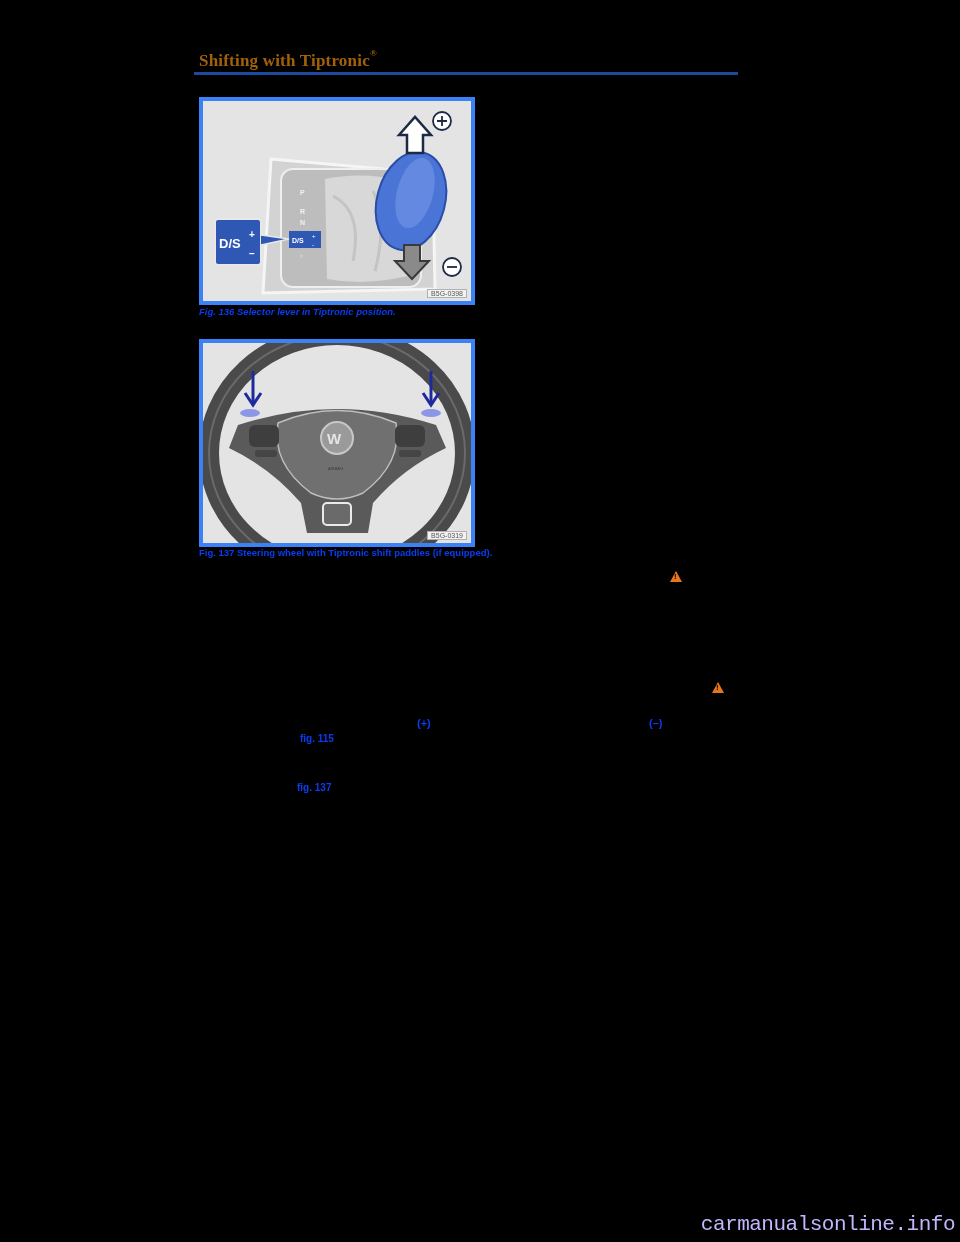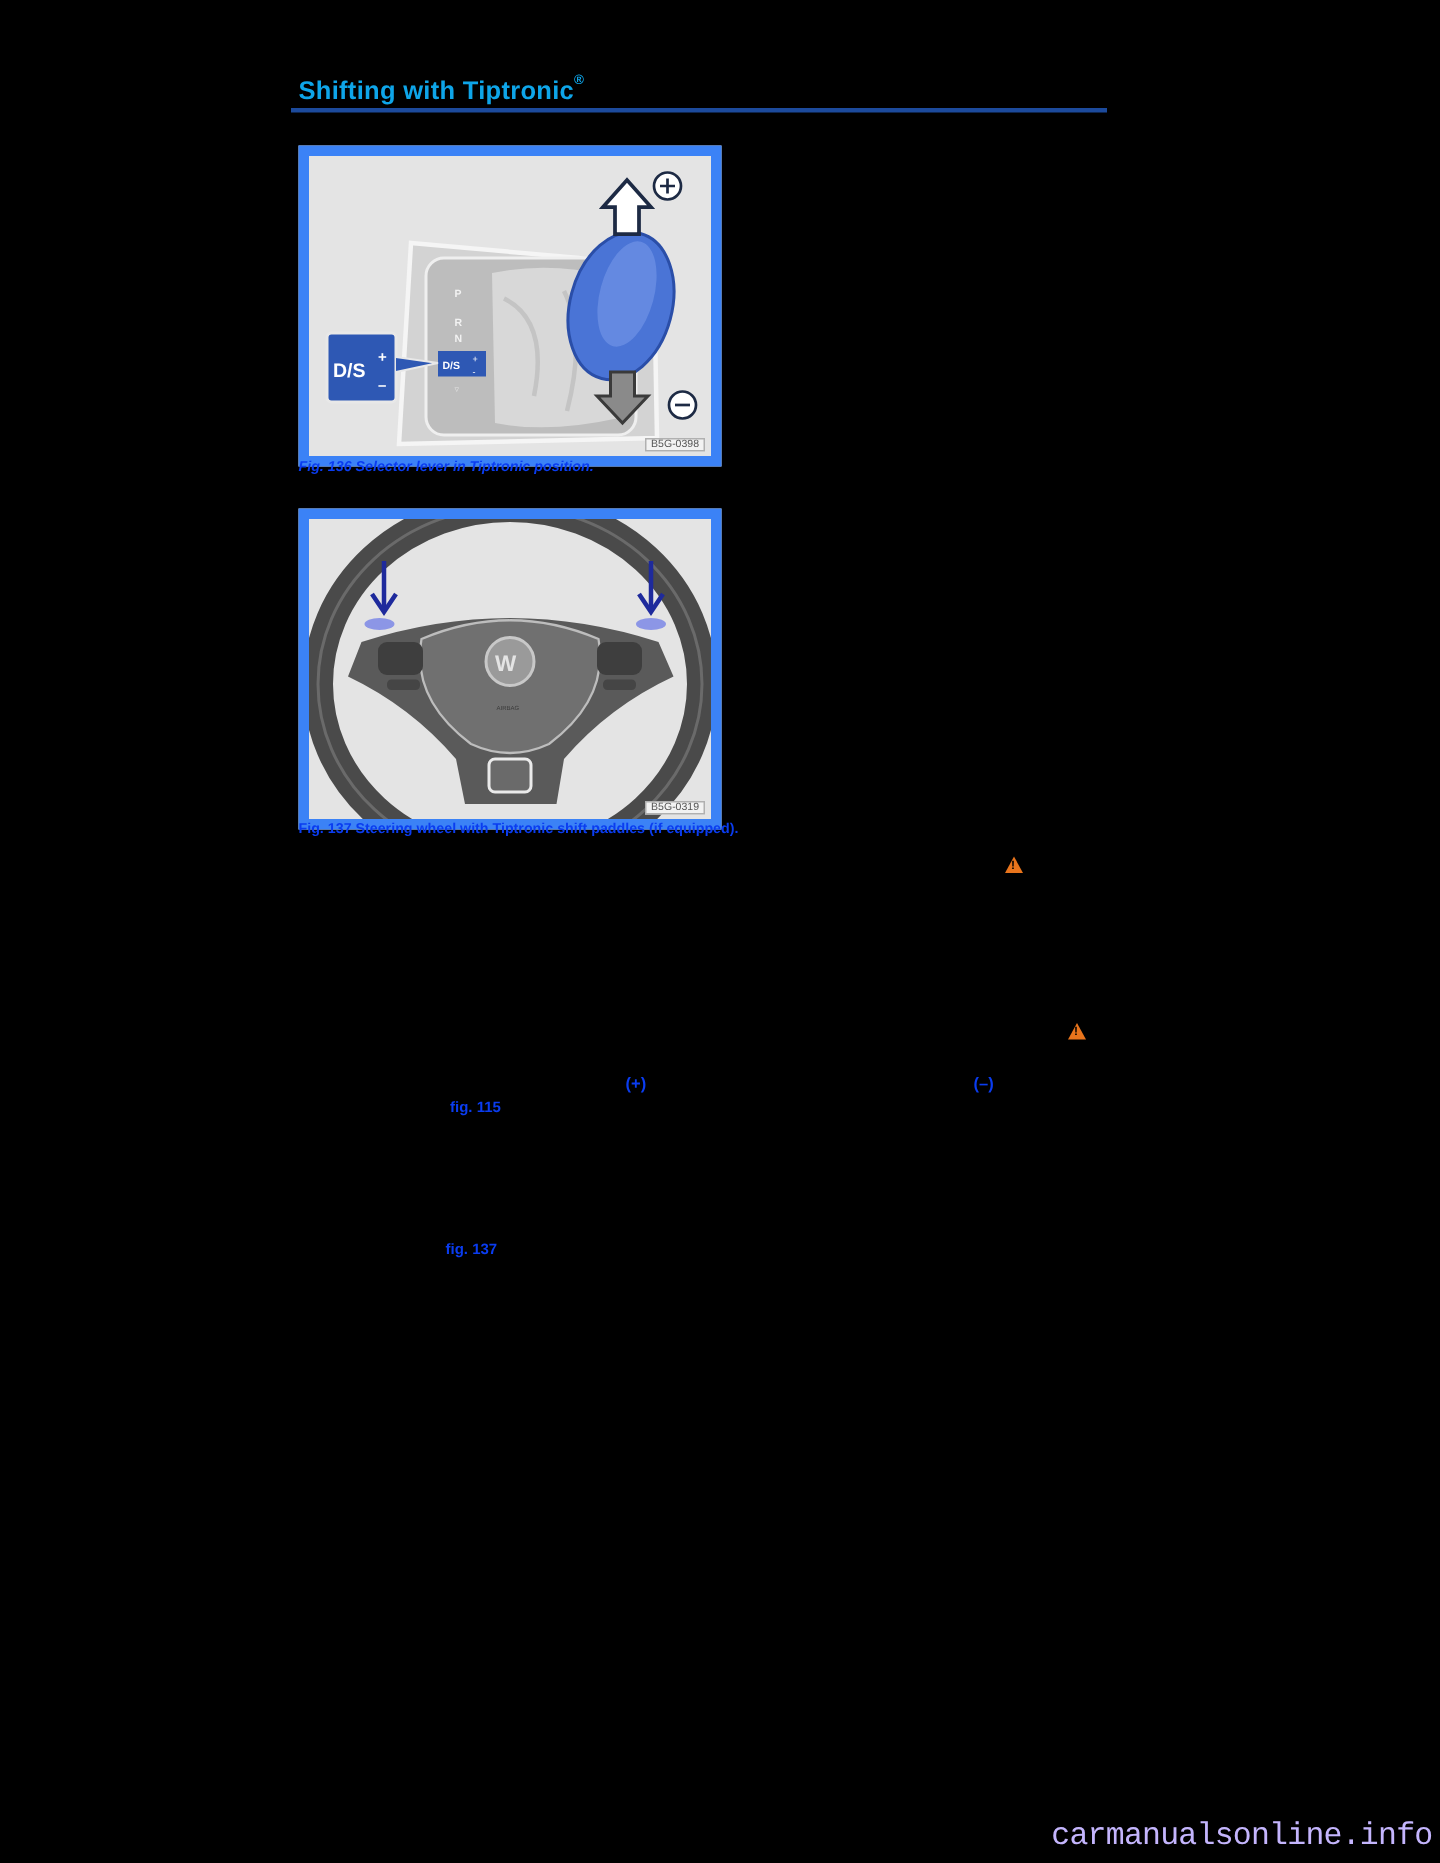--- a/index.html
+++ b/index.html
@@ -3,31 +3,31 @@
 <meta charset="utf-8">
 <style>
   html, body { margin: 0; padding: 0; }
   body {
     width: 960px; height: 1242px; background: #000000;
     position: relative; overflow: hidden;
     font-family: "Liberation Sans", sans-serif;
   }
   .page-title {
     position: absolute; left: 199px; top: 51px;
-    font-family: Liberation Sans, sans-serif; font-weight: bold;
-    font-size: 17px; color: #0ea5e9; letter-spacing: 0.2px;
+    font-family: Liberation Serif, serif; font-weight: bold;
+    font-size: 17px; color: #a16207; letter-spacing: 0.2px;
   }
   .page-title sup { font-size: 9px; position: relative; top: -3px; }
   .title-rule {
     position: absolute; left: 194px; top: 72px; width: 544px; height: 3px;
     background: #1c4a9c;
   }
   .figure {
     position: absolute; left: 199px; width: 268px; height: 200px;
-    background: #e6e6e6; border: 7px solid #3b82f6; overflow: hidden;
+    background: #e6e6e6; border: 4px solid #3b82f6; overflow: hidden;
   }
   .fig1 { top: 97px; }
   .fig2 { top: 339px; }
   .fig-code {
     position: absolute; right: 4px; bottom: 3px;
     background: #f2f2f2; border: 1px solid #b0b0b0;
     font-size: 7px; color: #555; padding: 0 3px;
     font-family: "Liberation Sans", sans-serif;
   }
   .caption {
@@ -48,21 +48,21 @@
   }
   .warn1 { left: 670px; top: 571px; }
   .warn2 { left: 712px; top: 682px; }
   .inline-ref {
     position: absolute; font-weight: bold; font-size: 11px; color: #0a3cf0;
     font-family: "Liberation Sans", sans-serif;
   }
   .ref-plus { left: 417px; top: 717px; }
   .ref-minus { left: 649px; top: 717px; }
   .ref-fig136 { left: 300px; top: 733px; font-size: 10px; }
-  .ref-fig137 { left: 297px; top: 828px; font-size: 10px; }
+  .ref-fig137 { left: 297px; top: 782px; font-size: 10px; }
   .watermark {
     position: absolute; right: 5px; bottom: 6px;
     font-size: 21px; color: #c4b5fd;
     font-family: Liberation Mono, monospace; letter-spacing: -0.5px;
   }
   svg text { font-family: "Liberation Sans", sans-serif; }
 </style>
 </head>
 <body>
 

